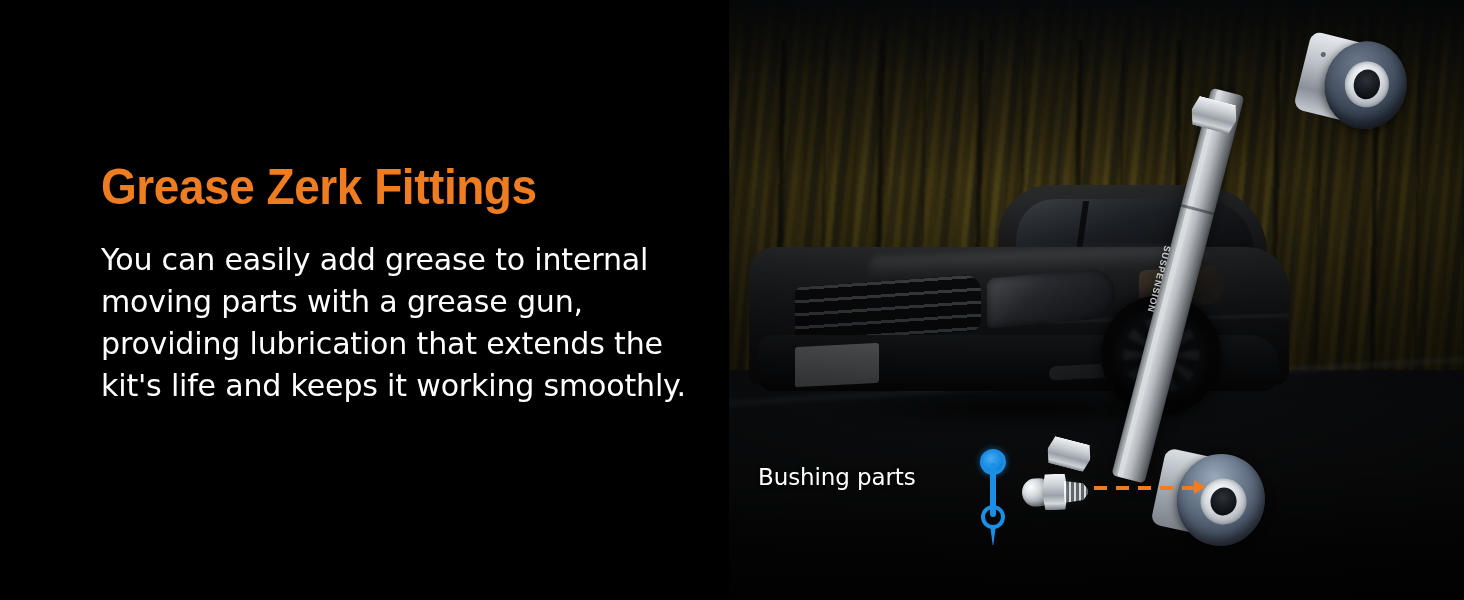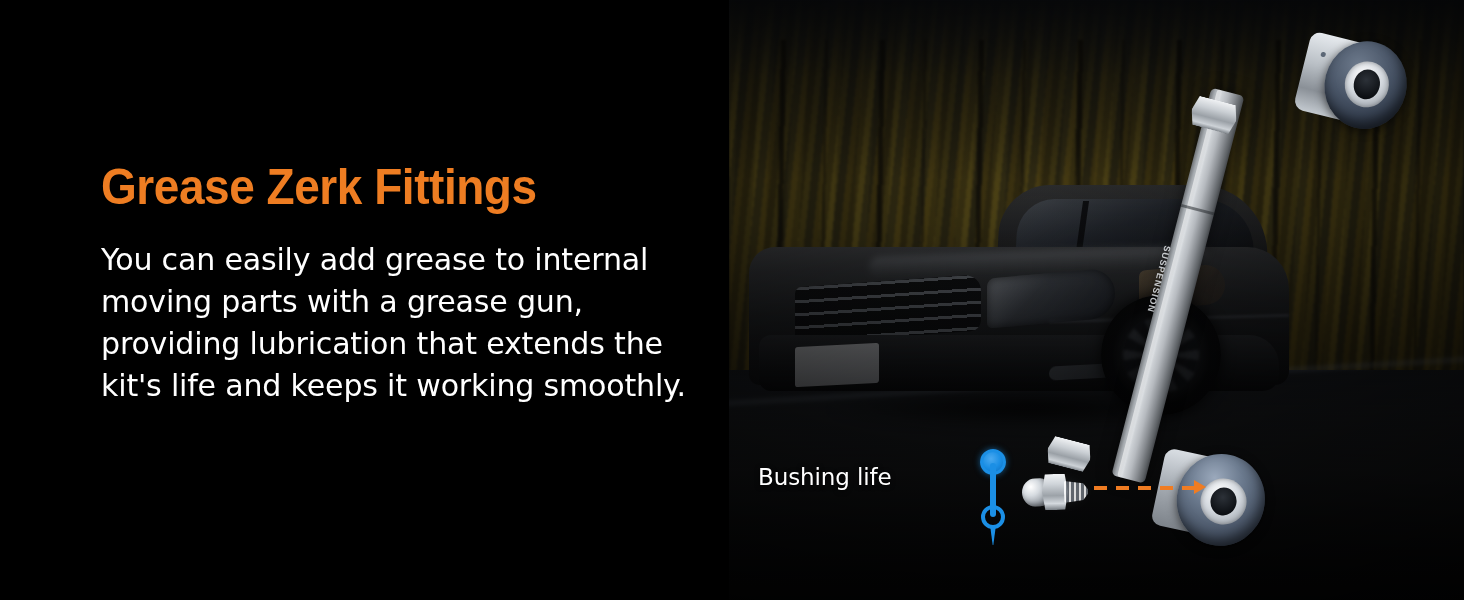--- a/index.html
+++ b/index.html
@@ -493,21 +493,21 @@
         <div class="bush-poly"></div>
         <div class="bush-ring"></div>
         <div class="bush-bore"></div>
       </div>
 
     </div>
 
   </div>
 
   <div class="callout-label">
-    <span class="ln">Bushing life</span>
+    <span class="ln">Bushing parts</span>
   </div>
 
   <div class="pin">
     <div class="pin-dot-top"></div>
     <div class="pin-stem"></div>
     <div class="pin-ring"></div>
     <div class="pin-tail"></div>
   </div>
 
   <div class="zerk">

